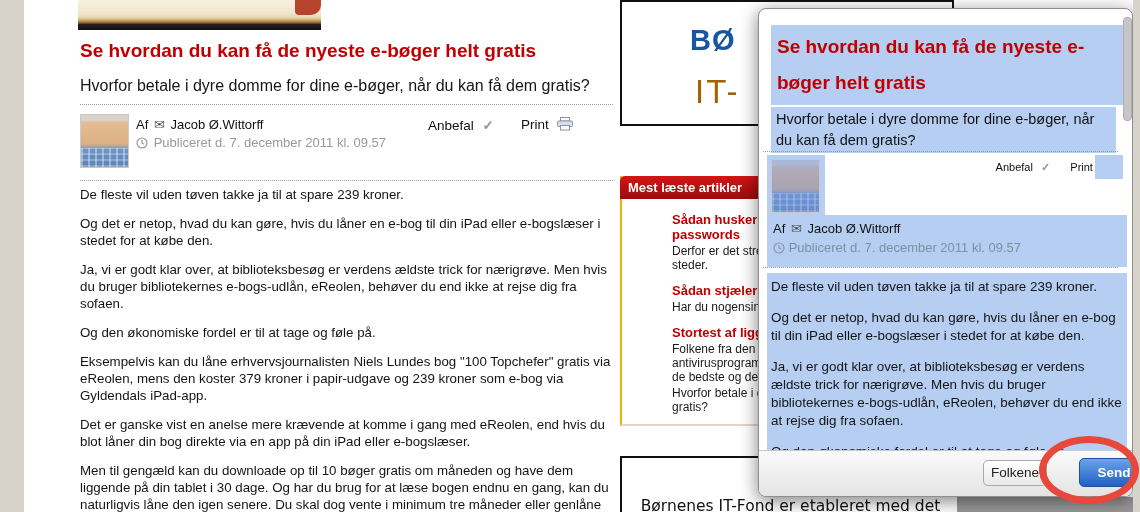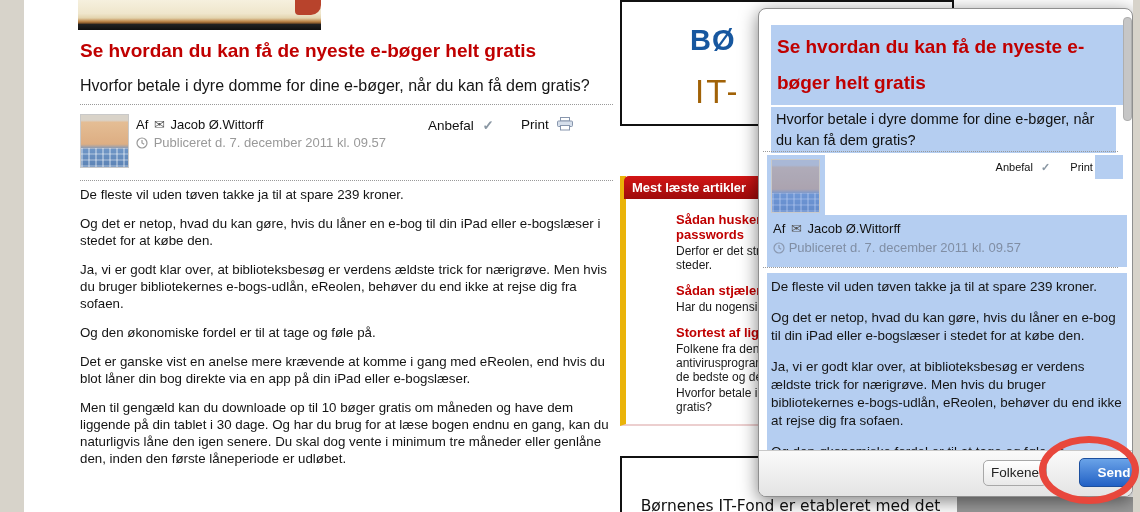--- a/index.html
+++ b/index.html
@@ -42,21 +42,21 @@
 
   .a-body{left:80px;top:186px;width:540px;font-size:13.3px;line-height:17px;color:#141414;}
   .a-body p{margin:0 0 12px 0;}
 
   
   .ad1{left:620px;top:0;width:330px;height:122px;border:2px solid #111;background:#fff;overflow:hidden;}
   .logo1{position:absolute;left:68px;top:22px;font-size:29px;font-weight:bold;color:#17579f;letter-spacing:1px;line-height:32px;text-align:center;}
   .logo2{position:absolute;left:73px;top:52px;font-size:33px;font-weight:normal;color:#a16207;letter-spacing:2px;line-height:36px;margin-top:20px;}
 
   .mostread{left:620px;top:176px;width:200px;background:#fff;
-    border-left:6px solid #eab308;border-bottom:2px solid #eccfcf;}
+    border-left:2px solid #eab308;border-bottom:2px solid #eccfcf;}
   .mr-head{background:linear-gradient(180deg,#d31515,#9e0b0b);color:#fff;font-size:13px;font-weight:bold;
     padding:4px 8px;border-radius:5px 5px 0 0;margin-left:-2px;}
   .mr-body{padding:2px 0 10px 10px;}
   .mr-title{color:#c00000;font-weight:bold;font-size:13px;line-height:15px;margin-top:11px;cursor:pointer;}
   .mr-desc{font-size:12px;line-height:14px;color:#1a1a1a;margin-top:2px;}
   .mr-desc-red{font-size:12px;line-height:14px;color:#bb3333;}
 
   .ad2{left:620px;top:456px;width:337px;height:140px;border:2px solid #111;background:#fff;}
   .ad2-text{margin-top:39px;text-align:center;font-family:"DejaVu Sans",sans-serif;font-size:15.5px;color:#111;}
 
@@ -130,20 +130,21 @@
         <rect x="3.5" y="8.5" width="9" height="4.5" fill="#fff" stroke="#8896ad"></rect>
       </svg>
   </div>
   <div class="abs dotted d2"></div>
 
   <div class="abs a-body">
     <p>De fleste vil uden tøven takke ja til at spare 239 kroner.</p>
     <p>Og det er netop, hvad du kan gøre, hvis du låner en e-bog til din iPad eller e-bogslæser i stedet for at købe den.</p>
     <p>Ja, vi er godt klar over, at biblioteksbesøg er verdens ældste trick for nærigrøve. Men hvis du bruger bibliotekernes e-bogs-udlån, eReolen, behøver du end ikke at rejse dig fra sofaen.</p>
     <p>Og den økonomiske fordel er til at tage og føle på.</p>
+    <p>Eksempelvis kan du låne erhvervsjournalisten Niels Lundes bog "100 Topchefer" gratis via eReolen, mens den koster 379 kroner i papir-udgave og 239 kroner som e-bog via Gyldendals iPad-app.</p>
     <p>Det er ganske vist en anelse mere krævende at komme i gang med eReolen, end hvis du blot låner din bog direkte via en app på din iPad eller e-bogslæser.</p>
     <p>Men til gengæld kan du downloade op til 10 bøger gratis om måneden og have dem liggende på din tablet i 30 dage. Og har du brug for at læse bogen endnu en gang, kan du naturligvis låne den igen senere. Du skal dog vente i minimum tre måneder eller genlåne den, inden den første låneperiode er udløbet.</p>
   </div>
 
   <div class="abs ad1">
     <div class="logo1">BØ</div>
     <div class="logo2">IT-</div>
   </div>
 
   <div class="abs mostread">

